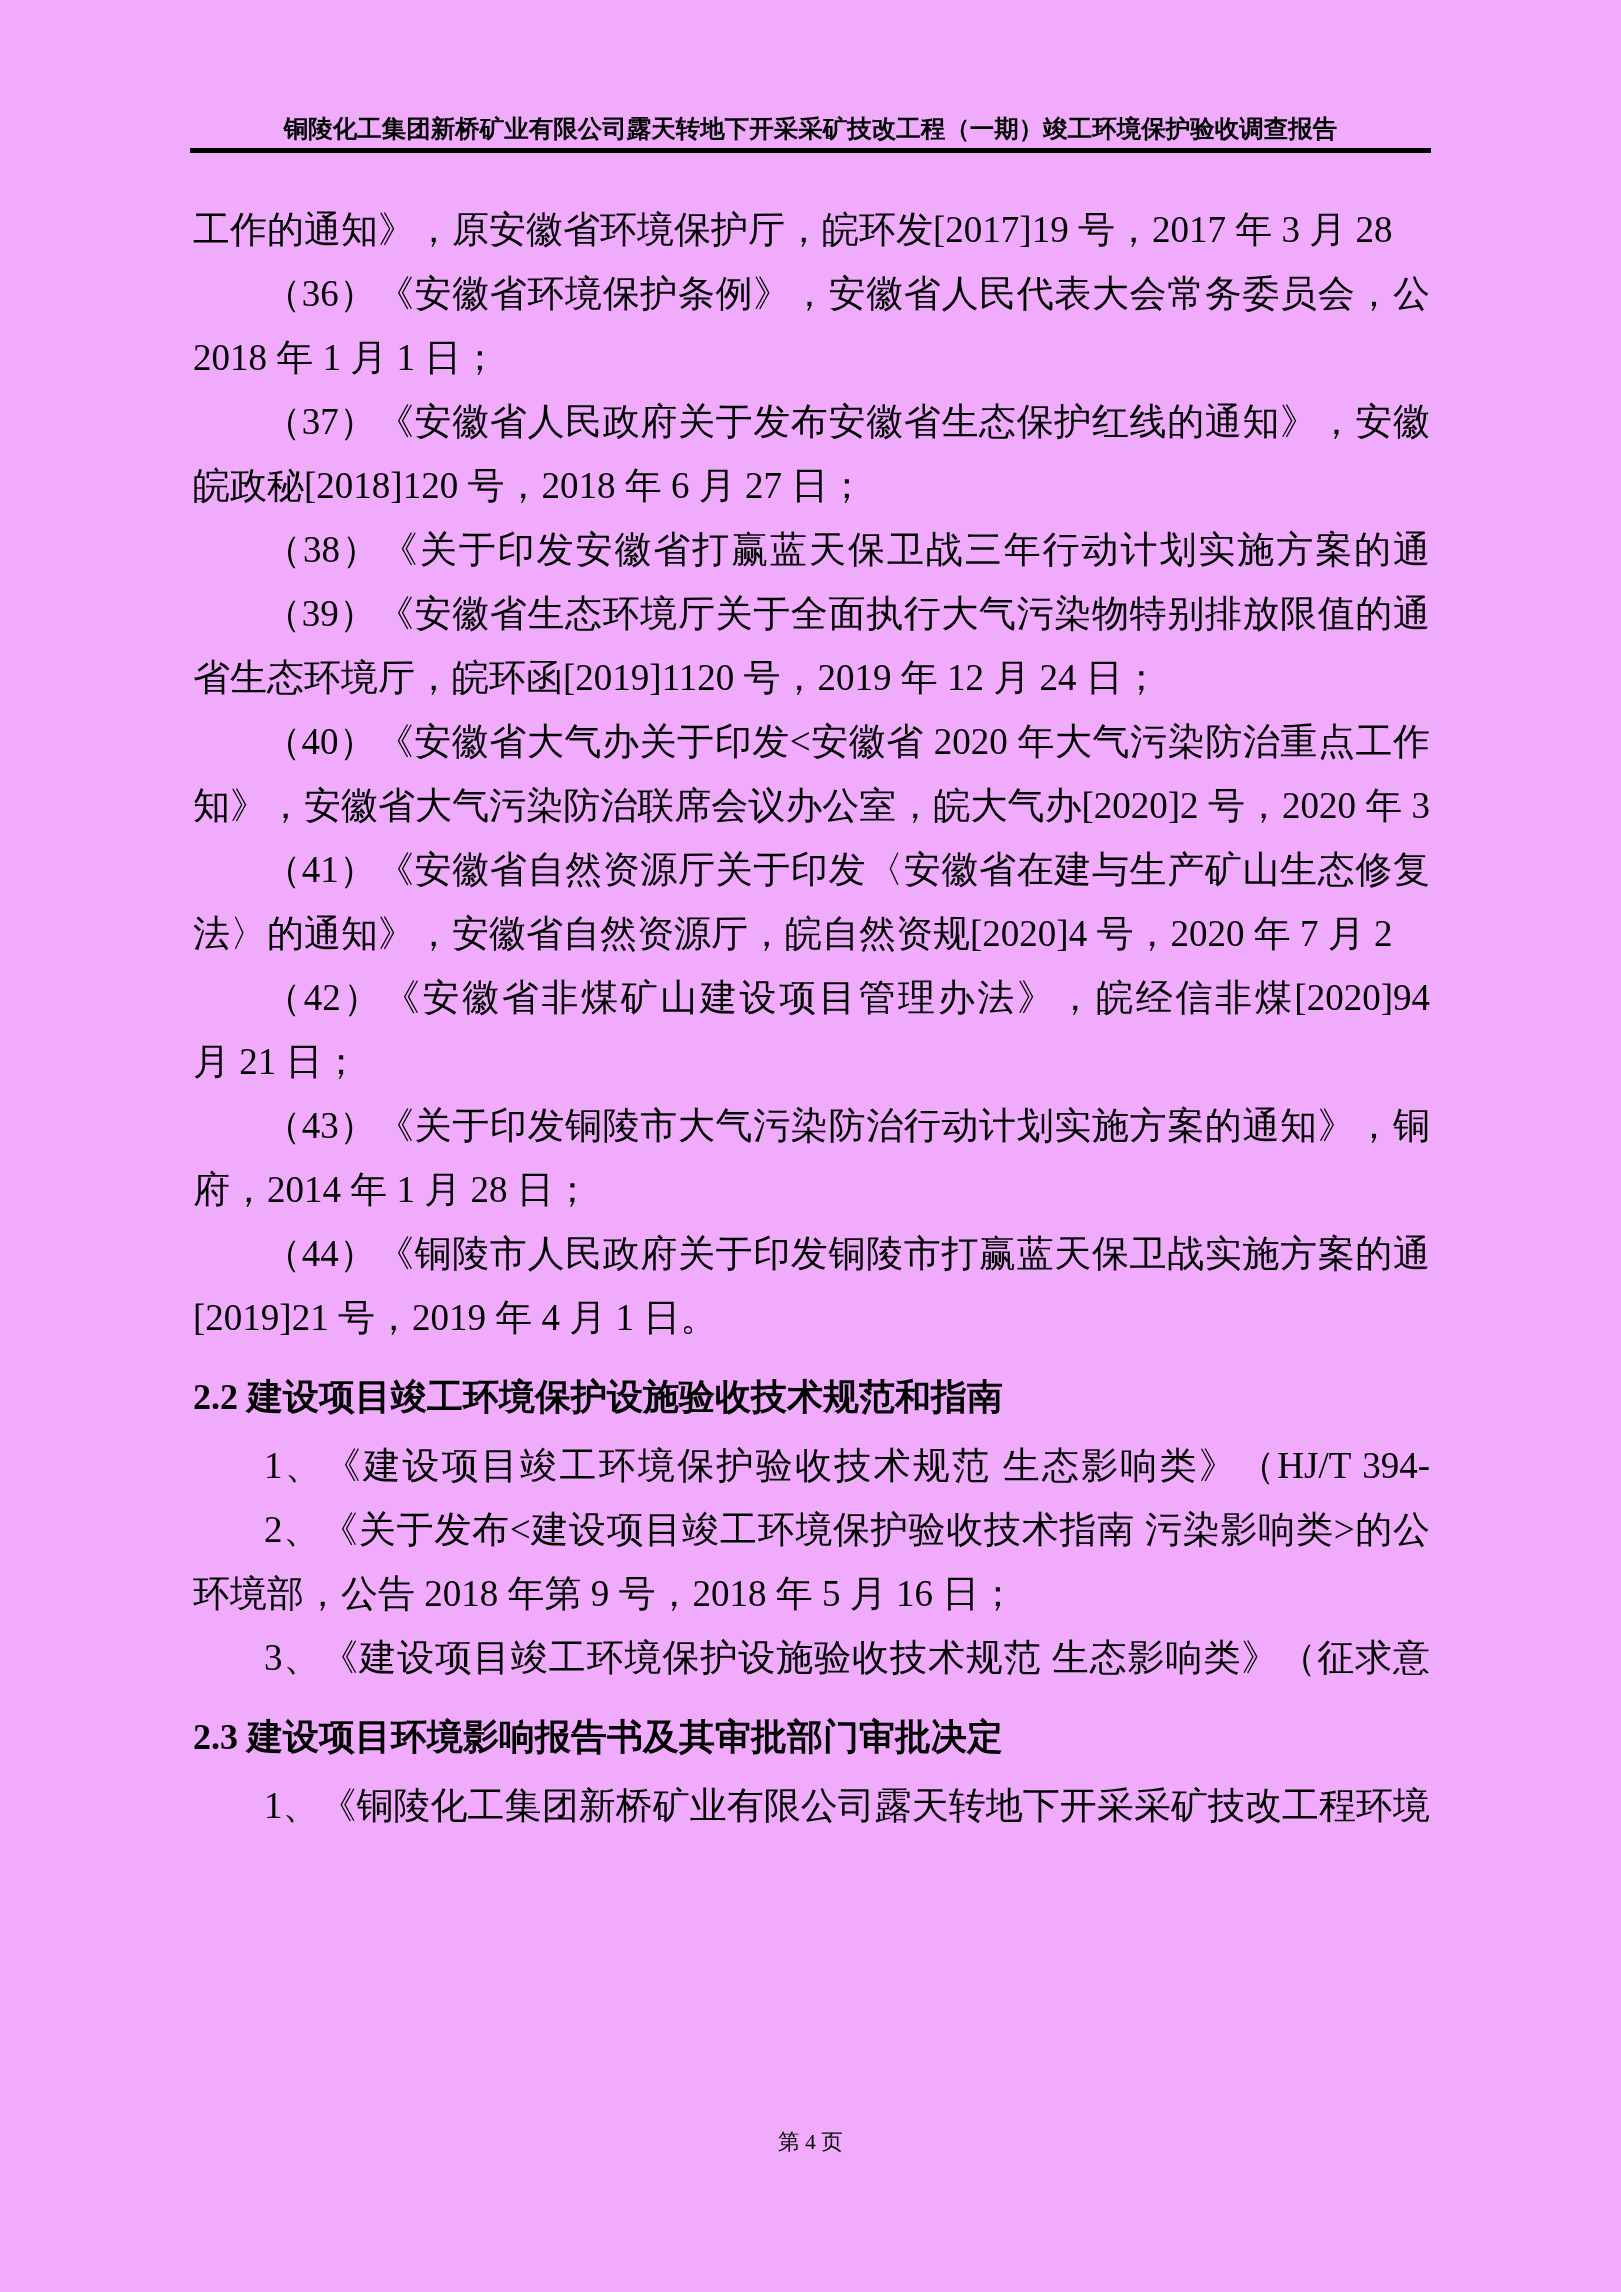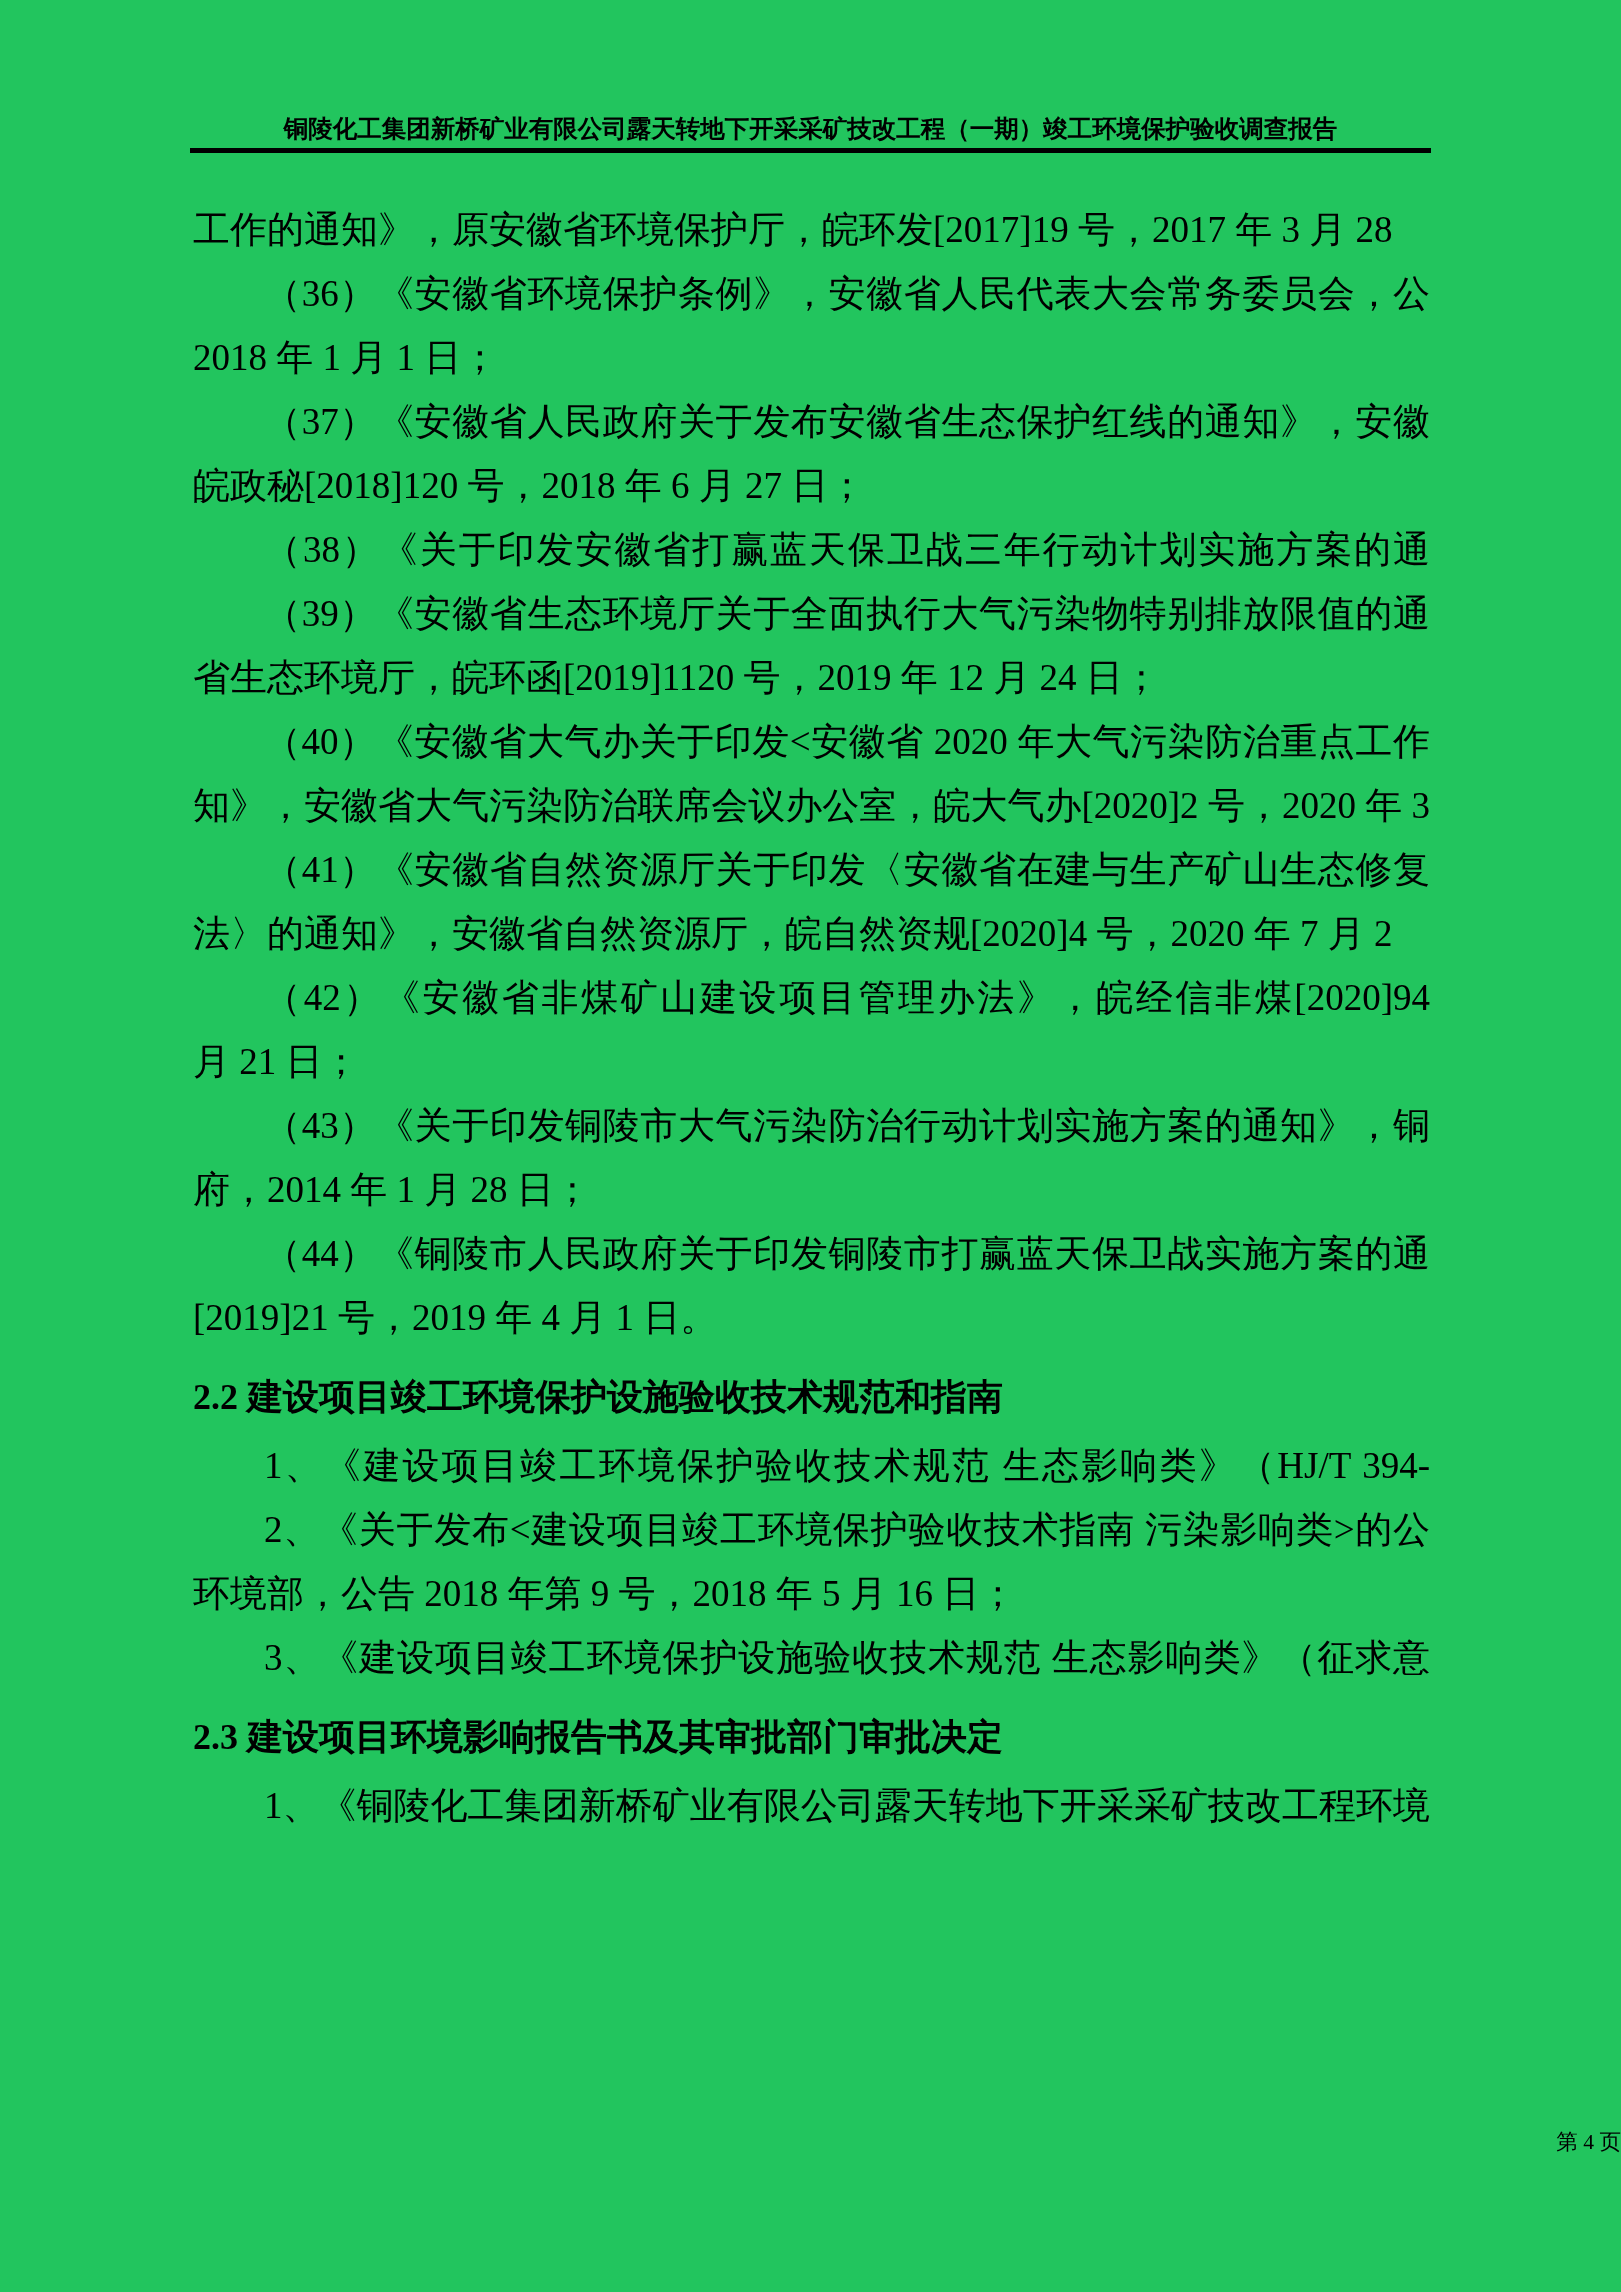--- a/index.html
+++ b/index.html
@@ -5,21 +5,21 @@
   html, body {
     margin: 0;
     padding: 0;
     background: #9a9a9a;
   }
   .page {
     position: relative;
     width: 1621px;
     height: 2293px;
     margin: 0 auto;
-    background: #22c55e;
+    background: #f0abfc;
     color: #000000;
     font-family: "Liberation Serif", "DejaVu Serif", serif;
     overflow: hidden;
   }
   .header-title {
     position: absolute;
     top: 116px;
     left: 191px;
     width: 1239px;
     text-align: center;
@@ -64,21 +64,21 @@
     margin-top: 9.8px;
     text-align: center;
     text-align-last: left;
     text-indent: 0;
   }
   .footer {
     position: absolute;
     top: 2129px;
     left: 0;
     width: 1621px;
-    text-align: right;
+    text-align: center;
     font-size: 21.6px;
     line-height: 27.4px;
   }
 </style>
 </head>
 <body>
 
 <div class="page">
   <div class="header-title">铜陵化工集团新桥矿业有限公司露天转地下开采采矿技改工程（一期）竣工环境保护验收调查报告</div>
   <div class="header-rule"></div>

